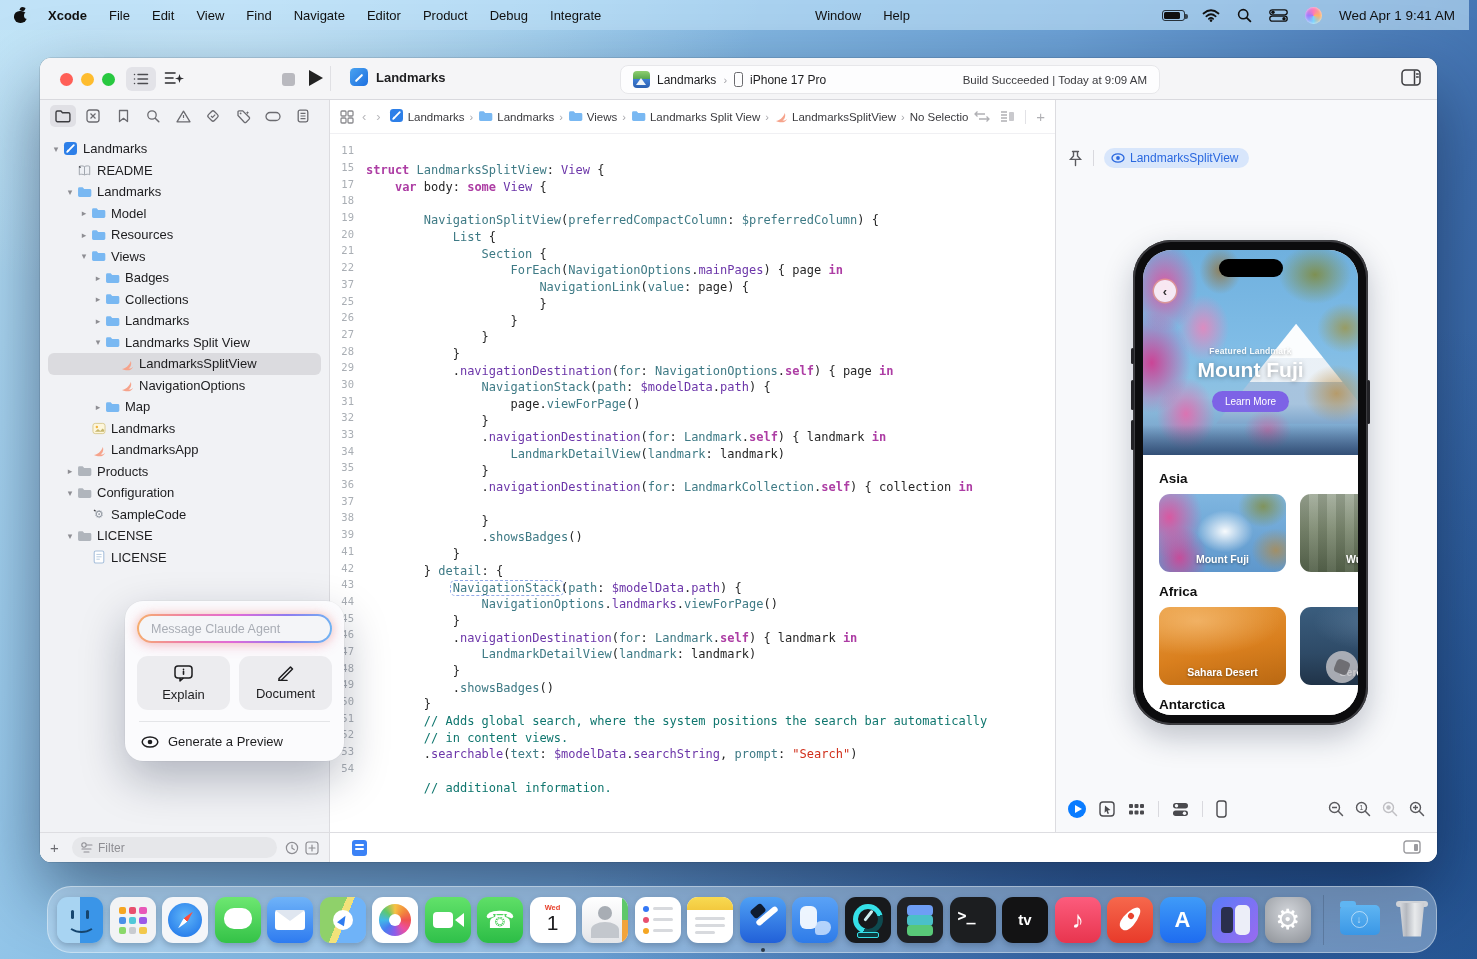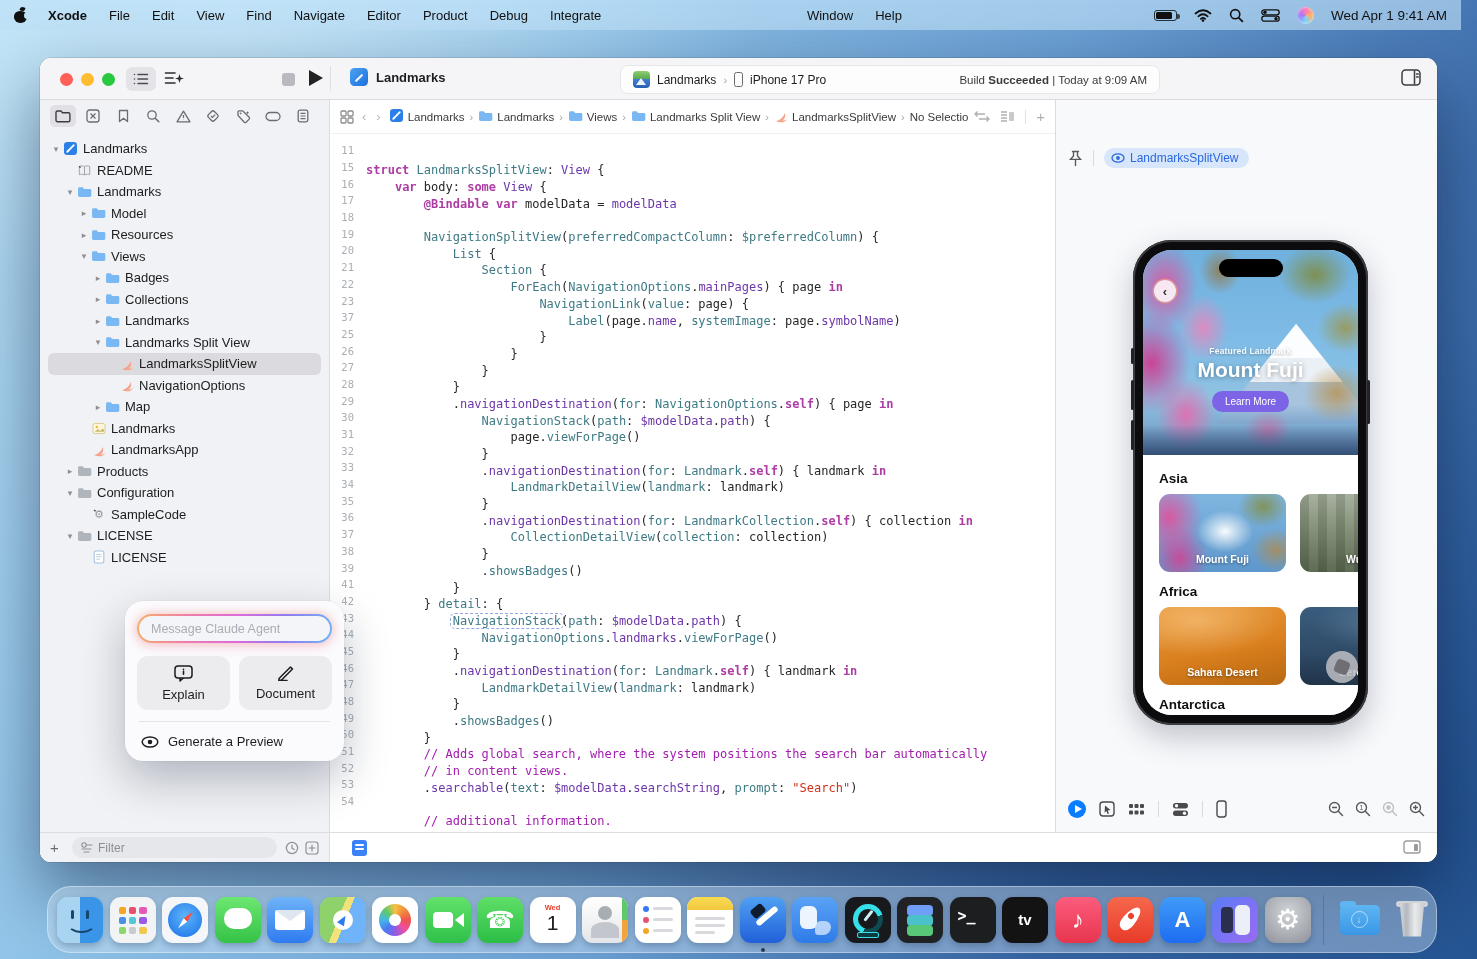--- a/index.html
+++ b/index.html
@@ -4,21 +4,21 @@
 <style>
   * { margin:0; padding:0; box-sizing:border-box; }
   html,body { width:1477px; height:959px; overflow:hidden; font-family:"Liberation Sans","DejaVu Sans",sans-serif; }
   .desktop { position:relative; width:1477px; height:959px;
     background:
       radial-gradient(900px 500px at 15% 0%, rgba(210,238,252,.75), rgba(210,238,252,0) 60%),
       radial-gradient(1200px 700px at 95% 85%, rgba(26,70,130,.55), rgba(26,70,130,0) 70%),
       linear-gradient(118deg,#b6def4 0%, #8fc3e8 28%, #6ba0d4 55%, #3f6fae 78%, #2d5f9f 100%);
   }
   
-  .menubar { position:absolute; left:0; top:0; right:16px; height:30px; display:flex; align-items:center;
+  .menubar { position:absolute; left:0; top:0; right:8px; height:30px; display:flex; align-items:center;
     padding:0 14px; background:rgba(190,225,248,.65); font-size:13px; color:#111; }
   .apple { width:14px; height:16px; position:relative; margin-right:20px; }
   .apple .body { position:absolute; left:0; top:4px; width:13px; height:12px; background:#111; border-radius:45% 45% 48% 48%; }
   .apple .bite { position:absolute; right:-3px; top:5px; width:7px; height:7px; background:#bfe2f6; border-radius:50%; }
   .apple .leaf { position:absolute; left:6px; top:0px; width:5px; height:4px; background:#111; border-radius:60% 0 60% 0; transform:rotate(20deg); }
   .mitem { margin-right:22px; white-space:nowrap; }
   .mitem.first { font-weight:700; }
   .menu-spacer { flex:1; }
   .mright { display:flex; align-items:center; gap:17px; }
   .batt { width:23px; height:11px; border:1px solid rgba(0,0,0,.75); border-radius:3px; position:relative; }
@@ -45,21 +45,21 @@
   .wintab .ttl { font-size:13px; font-weight:700; color:#1d1d1f; }
   .appicon-sm { width:18px; height:18px; border-radius:4.5px; background:linear-gradient(135deg,#4aa3f0,#1d6fe0); position:relative; }
   .appicon-sm::after { content:""; position:absolute; left:4px; top:9px; width:10px; height:2px; background:#fff; border-radius:1px; transform:rotate(-45deg); }
   .schemepill { position:absolute; left:580px; top:7px; width:540px; height:29px; background:#fdfdfe; border:1px solid #e7e7ea;
     border-radius:8px; display:flex; align-items:center; padding:0 12px; gap:7px; font-size:12px; color:#1d1d1f; }
   .lmicon { width:17px; height:17px; border-radius:4px; background:linear-gradient(180deg,#8fcf6f 0%,#5aa84f 45%,#3f7fd8 45%,#2b5fb0 100%); position:relative; overflow:hidden;}
   .lmicon::after{content:"";position:absolute;left:3px;bottom:3px;width:0;height:0;border-left:5px solid transparent;border-right:5px solid transparent;border-bottom:7px solid #eef4f8;}
   .crumb-sep { color:#a5a5aa; font-size:11px; }
   .deviceglyph { width:9px; height:15px; border:1.2px solid #6a6a6e; border-radius:2.5px; }
   .buildstatus { margin-left:auto; font-size:11.5px; color:#3a3a3e; white-space:nowrap; }
-  .buildstatus b { font-weight:700; }
+  .buildstatus b { font-weight:400; }
   .inspectoggle { position:absolute; right:16px; top:11px; }
   
   .main { position:absolute; left:0; top:42px; right:0; bottom:30px; display:flex; }
   .sidebar { width:290px; background:#f1f2f5; border-right:1px solid #dcdce0; position:relative; }
   .navtabs { height:32px; display:flex; align-items:center; padding:0 10px; gap:4px; }
   .ntab { width:26px; height:22px; display:flex; align-items:center; justify-content:center; border-radius:5px; color:#6b6b70; }
   .ntab.sel { background:#e0e0e5; color:#3c3c40; }
   .tree { position:absolute; left:0; right:0; top:36px; bottom:0; overflow:hidden; padding-top:2px; }
   .trow { height:21.5px; display:flex; align-items:center; font-size:13px; color:#1d1d1f; position:relative; padding-right:6px; }
   .trow .hl { position:absolute; left:8px; right:8px; top:0; bottom:0; background:#dbdbdf; border-radius:6px; }
@@ -71,21 +71,21 @@
   .jumpbar { height:34px; display:flex; align-items:center; padding:0 10px; gap:6px; font-size:11.5px; color:#3a3a3e; border-bottom:1px solid #f0f0f3; }
   .jchev { color:#b8b8bc; font-size:13px; padding:0 2px; }
   .jcrumbs { display:flex; align-items:center; gap:5px; white-space:nowrap; overflow:hidden; flex:1; }
   .jcrumbs .ci { display:flex; align-items:center; gap:4px; }
   .jbar-right { display:flex; align-items:center; gap:10px; color:#a9a9ae; }
   .code { position:absolute; left:0; right:0; top:34px; bottom:0; overflow:hidden; padding-top:8px; background:#fff; }
   .cl { display:flex; height:16.7px; align-items:center; }
   .cl .ln { width:36px; flex:none; text-align:right; padding-right:12px; font:10.5px "DejaVu Sans Mono","Liberation Mono",monospace; color:#a9aeb4; }
   .cl .ct { font:12px "DejaVu Sans Mono","Liberation Mono",monospace; white-space:pre;margin-top:40px; }
   .sg-k{color:#ad3da4;font-weight:600}.sg-t{color:#3e7a85}.sg-p{color:#6c36a9}
-  .sg-c{color:#a21caf}.sg-s{color:#d12f1b}.sg-n{color:#1c00cf}.sg-d{color:#262626}
+  .sg-c{color:#0f766e}.sg-s{color:#d12f1b}.sg-n{color:#1c00cf}.sg-d{color:#262626}
   .sg-h{color:#3e7a85;border:1.5px dashed #92a9e9;border-radius:5px;padding:0 2px;margin:0 -3px;}
   
   .canvas { width:382px; background:#f8f9fb; border-left:1px solid #dcdce0; position:relative; }
   .canvas-top { position:absolute; left:0; right:0; top:44px; height:28px; display:flex; align-items:center; padding:0 12px; gap:10px; }
   .ctop-sep { width:1px; height:16px; background:#d9d9de; }
   .viewbadge { display:flex; align-items:center; gap:5px; background:#d8e6fb; color:#2a68df; font-size:12px; font-weight:500;
     padding:3px 10px 3px 7px; border-radius:11px; }
   
   .phone { position:absolute; left:77px; top:140px; width:235px; height:485px; background:#0c0c0e; border-radius:38px;
     box-shadow:0 12px 30px rgba(20,30,60,.25), inset 0 0 0 2px #3c3c40; }
@@ -673,24 +673,20 @@
         <div class="code" id="code">
             <div class="cl">
               <span class="ln">11</span>
               <span class="ct"><span class="sg-k">struct</span><span class="sg-d"> </span><span class="sg-t">LandmarksSplitView</span><span class="sg-d">: </span><span class="sg-p">View</span><span class="sg-d"> {</span></span>
             </div>
             <div class="cl">
               <span class="ln">15</span>
               <span class="ct"><span class="sg-d">    </span><span class="sg-k">var</span><span class="sg-d"> body: </span><span class="sg-k">some</span><span class="sg-d"> </span><span class="sg-p">View</span><span class="sg-d"> {</span></span>
             </div>
             <div class="cl">
-              <span class="ln">16</span>
-              <span class="ct"><span class="sg-d">        </span><span class="sg-k">@Bindable</span><span class="sg-d"> </span><span class="sg-k">var</span><span class="sg-d"> modelData = </span><span class="sg-p">modelData</span></span>
-            </div>
-            <div class="cl">
               <span class="ln">17</span>
               <span class="ct"></span>
             </div>
             <div class="cl">
               <span class="ln">18</span>
               <span class="ct"><span class="sg-d">        </span><span class="sg-t">NavigationSplitView</span><span class="sg-d">(</span><span class="sg-t">preferredCompactColumn</span><span class="sg-d">: </span><span class="sg-t">$preferredColumn</span><span class="sg-d">) {</span></span>
             </div>
             <div class="cl">
               <span class="ln">19</span>
               <span class="ct"><span class="sg-d">            </span><span class="sg-t">List</span><span class="sg-d"> {</span></span>
@@ -701,24 +697,20 @@
             </div>
             <div class="cl">
               <span class="ln">21</span>
               <span class="ct"><span class="sg-d">                    </span><span class="sg-t">ForEach</span><span class="sg-d">(</span><span class="sg-t">NavigationOptions</span><span class="sg-d">.</span><span class="sg-p">mainPages</span><span class="sg-d">) { page </span><span class="sg-k">in</span></span>
             </div>
             <div class="cl">
               <span class="ln">22</span>
               <span class="ct"><span class="sg-d">                        </span><span class="sg-t">NavigationLink</span><span class="sg-d">(</span><span class="sg-t">value</span><span class="sg-d">: page) {</span></span>
             </div>
             <div class="cl">
-              <span class="ln">23</span>
-              <span class="ct"><span class="sg-d">                            </span><span class="sg-t">Label</span><span class="sg-d">(page.</span><span class="sg-p">name</span><span class="sg-d">, </span><span class="sg-t">systemImage</span><span class="sg-d">: page.</span><span class="sg-p">symbolName</span><span class="sg-d">)</span></span>
-            </div>
-            <div class="cl">
               <span class="ln">37</span>
               <span class="ct"><span class="sg-d">                        }</span></span>
             </div>
             <div class="cl">
               <span class="ln">25</span>
               <span class="ct"><span class="sg-d">                    }</span></span>
             </div>
             <div class="cl">
               <span class="ln">26</span>
               <span class="ct"><span class="sg-d">                }</span></span>
@@ -754,21 +746,20 @@
             <div class="cl">
               <span class="ln">34</span>
               <span class="ct"><span class="sg-d">                }</span></span>
             </div>
             <div class="cl">
               <span class="ln">35</span>
               <span class="ct"><span class="sg-d">                .</span><span class="sg-p">navigationDestination</span><span class="sg-d">(</span><span class="sg-t">for</span><span class="sg-d">: </span><span class="sg-t">LandmarkCollection</span><span class="sg-d">.</span><span class="sg-k">self</span><span class="sg-d">) { collection </span><span class="sg-k">in</span></span>
             </div>
             <div class="cl">
               <span class="ln">36</span>
-              <span class="ct"><span class="sg-d">                    </span><span class="sg-t">CollectionDetailView</span><span class="sg-d">(</span><span class="sg-t">collection</span><span class="sg-d">: collection)</span></span>
             </div>
             <div class="cl">
               <span class="ln">37</span>
               <span class="ct"><span class="sg-d">                }</span></span>
             </div>
             <div class="cl">
               <span class="ln">38</span>
               <span class="ct"><span class="sg-d">                .</span><span class="sg-t">showsBadges</span><span class="sg-d">()</span></span>
             </div>
             <div class="cl">

